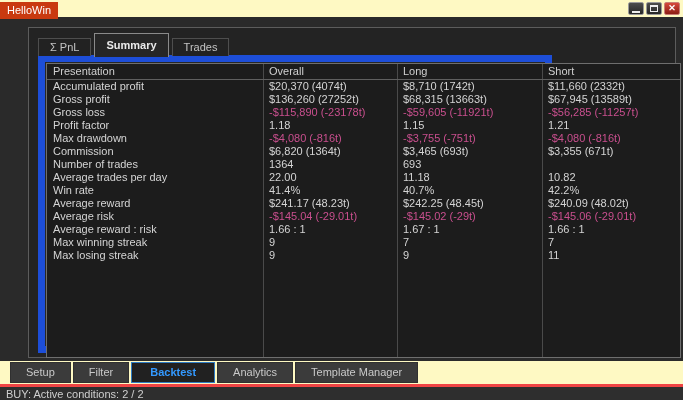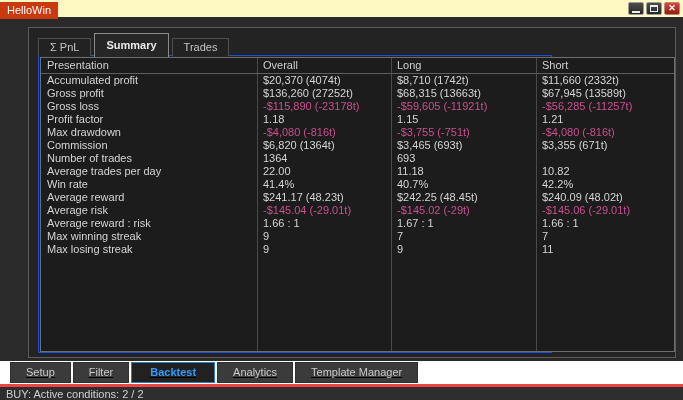--- a/index.html
+++ b/index.html
@@ -43,21 +43,21 @@
     color:#c3c3c3; font-size:11px; cursor:pointer; white-space:nowrap;
   }
   .tab.active {
     height:24px; line-height:22px; background:#262626; border-color:#8a8a8a;
     color:#eaeaea; font-weight:bold; margin-bottom:-1px;
   }
 
   
   .tab-panel {
     position:absolute; left:9px; top:27px; width:514px; height:298px;
-    border:1px solid #1d4ed8; background:#262626; z-index:2;
+    border:7px solid #1d4ed8; background:#262626; z-index:2;
   }
   .stats-table {
     position:absolute; left:1px; top:1px; width:635px; height:295px;
     border:1px solid #6e6e6e; background:#1c1c1c;
   }
   .t-head {
     display:grid; grid-template-columns:216px 134px 145px 1fr;
     height:16px; border-bottom:1px solid #5f5f5f; position:relative; z-index:1;
   }
   .t-hcell {
@@ -68,22 +68,22 @@
   .t-cell {
     font-size:11px; color:#d4d4d4; line-height:13px; padding-left:6px;
     white-space:nowrap; overflow:hidden;
   }
   .t-row.neg .t-cell.value { color: var(--neg, #c94f8e); }
   .col-sep { position:absolute; top:0; bottom:0; width:1px; background:#4a4a4a; z-index:0; }
   .sep1 { left:216px; } .sep2 { left:350px; } .sep3 { left:495px; }
 
   
   .bottom-tabs {
-    position:absolute; left:0; top:361px; width:100%; height:23px; background:#ffffff;
-    display:flex; align-items:center; padding-left:10px;text-decoration:underline;
+    position:absolute; left:0; top:361px; width:100%; height:23px; background:#fef9c3;
+    display:flex; align-items:center; padding-left:10px;
   }
   .btab {
     background:#3b3b3b; color:#c9c9c9; font-size:11px; line-height:13px;
     padding:3px 15px; margin-right:2px; border:1px solid #303030;
     white-space:nowrap; cursor:pointer;
   }
   .btab.active {
     background:#212121; color: var(--accent, #3399ff); font-weight:bold;
     border:1px solid #2f7cc4; padding:3px 18px;
   }

